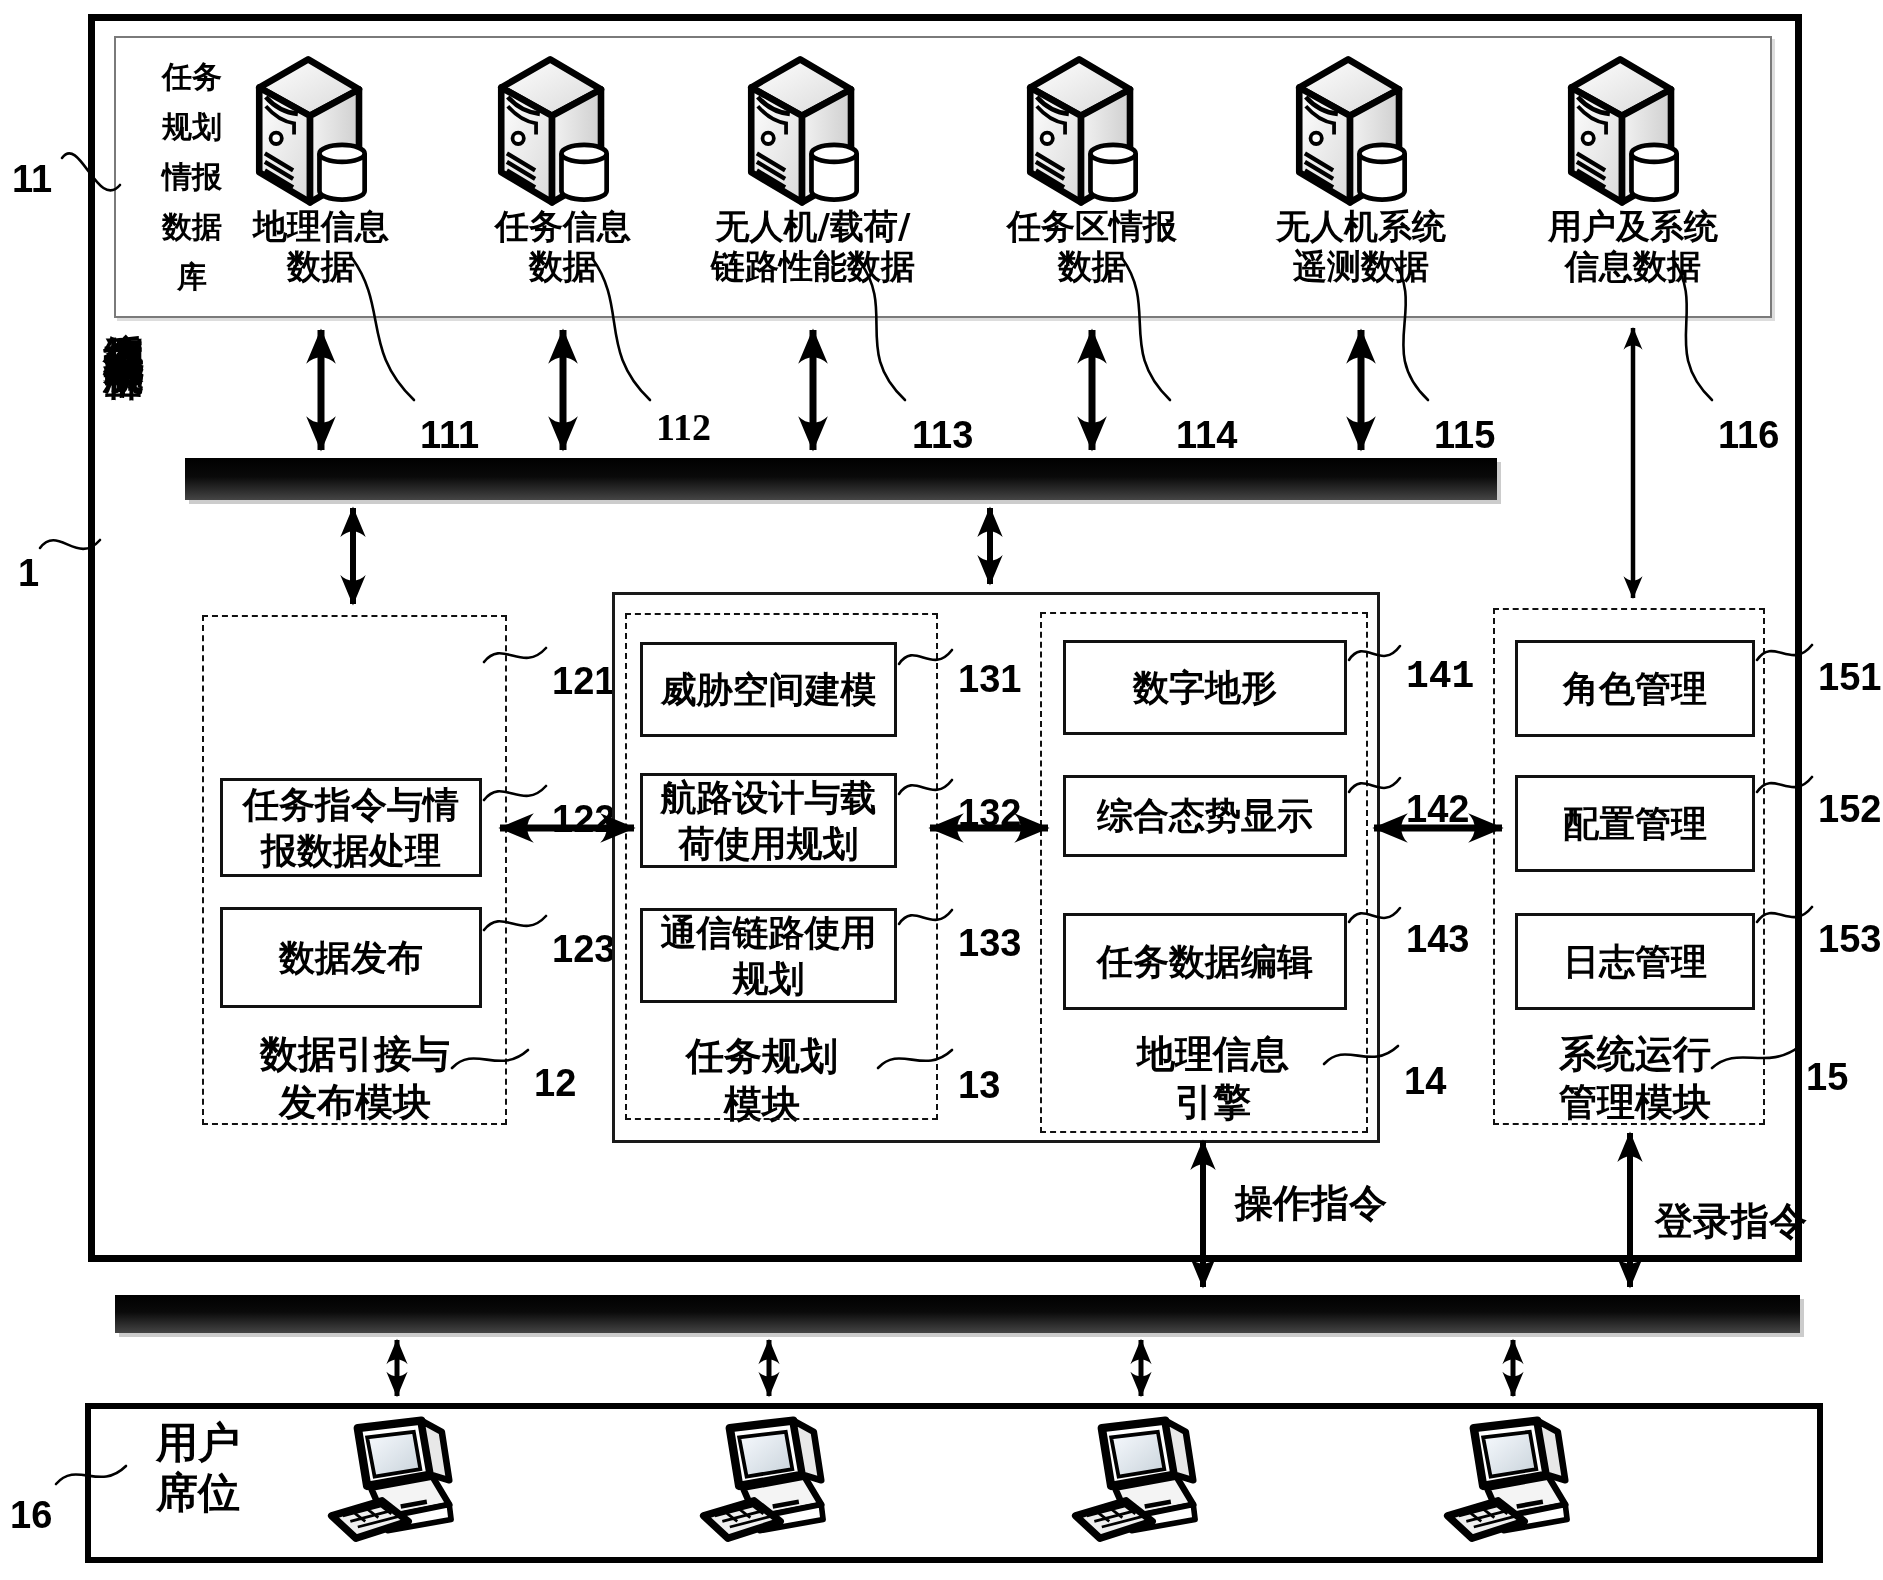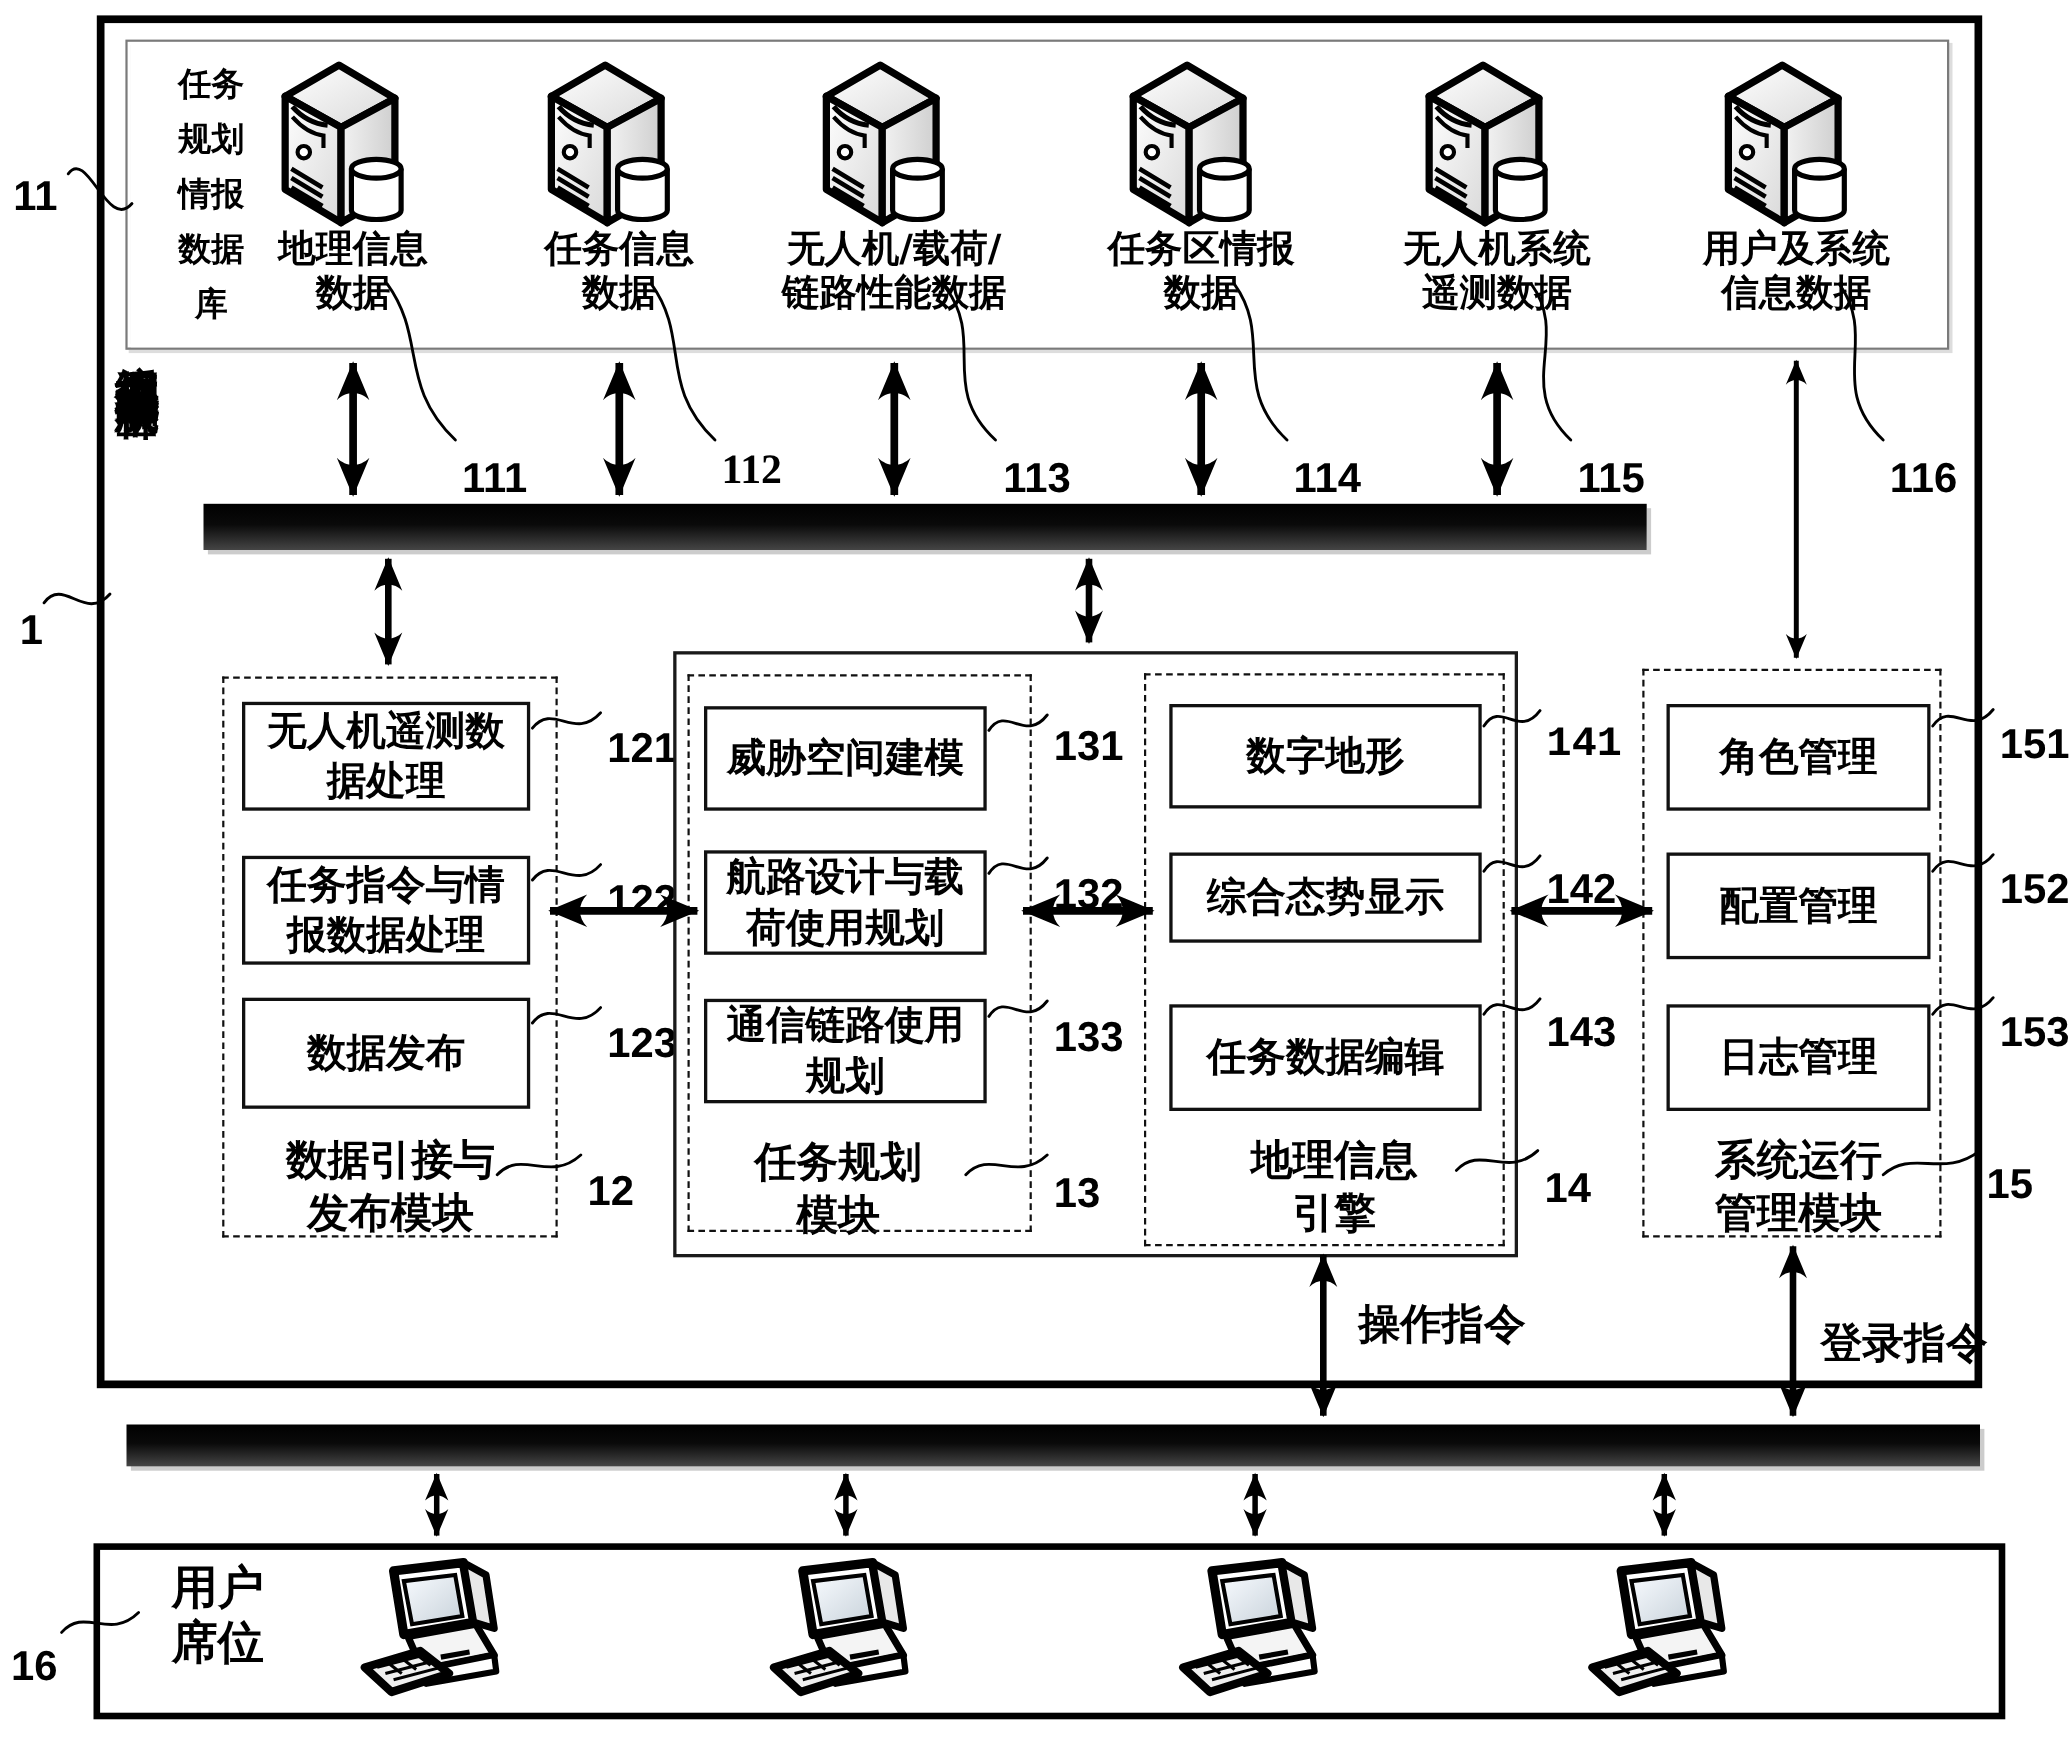--- a/index.html
+++ b/index.html
@@ -142,24 +142,20 @@
   <div class="abs refnum" style="left:912px;top:378px;">113</div>
   <div class="abs refnum" style="left:1176px;top:378px;">114</div>
   <div class="abs refnum" style="left:1434px;top:378px;">115</div>
   <div class="abs refnum" style="left:1718px;top:378px;">116</div>
 
   <div class="abs bus layer" style="left:185px;top:458px;width:1312px;height:42px;"></div>
 
   <div class="abs super-box layer" style="left:612px;top:592px;width:768px;height:551px;box-sizing:border-box;"></div>
 
   <div class="abs dash-box layer" style="left:202px;top:615px;width:305px;height:510px;box-sizing:border-box;"></div>
-  <div class="abs inner-box" style="left:220px;top:638px;width:262px;height:99px;box-sizing:border-box;">
-    <span>无人机遥测数</span>
-    <span>据处理</span>
-  </div>
   <div class="abs inner-box" style="left:220px;top:778px;width:262px;height:99px;box-sizing:border-box;">
     <span>任务指令与情</span>
     <span>报数据处理</span>
   </div>
   <div class="abs inner-box" style="left:220px;top:907px;width:262px;height:101px;box-sizing:border-box;">
     <span>数据发布</span>
   </div>
   <div class="abs cjk caption" style="left:215px;top:1030px;">
     <span>数据引接与</span>
     <span>发布模块</span>

